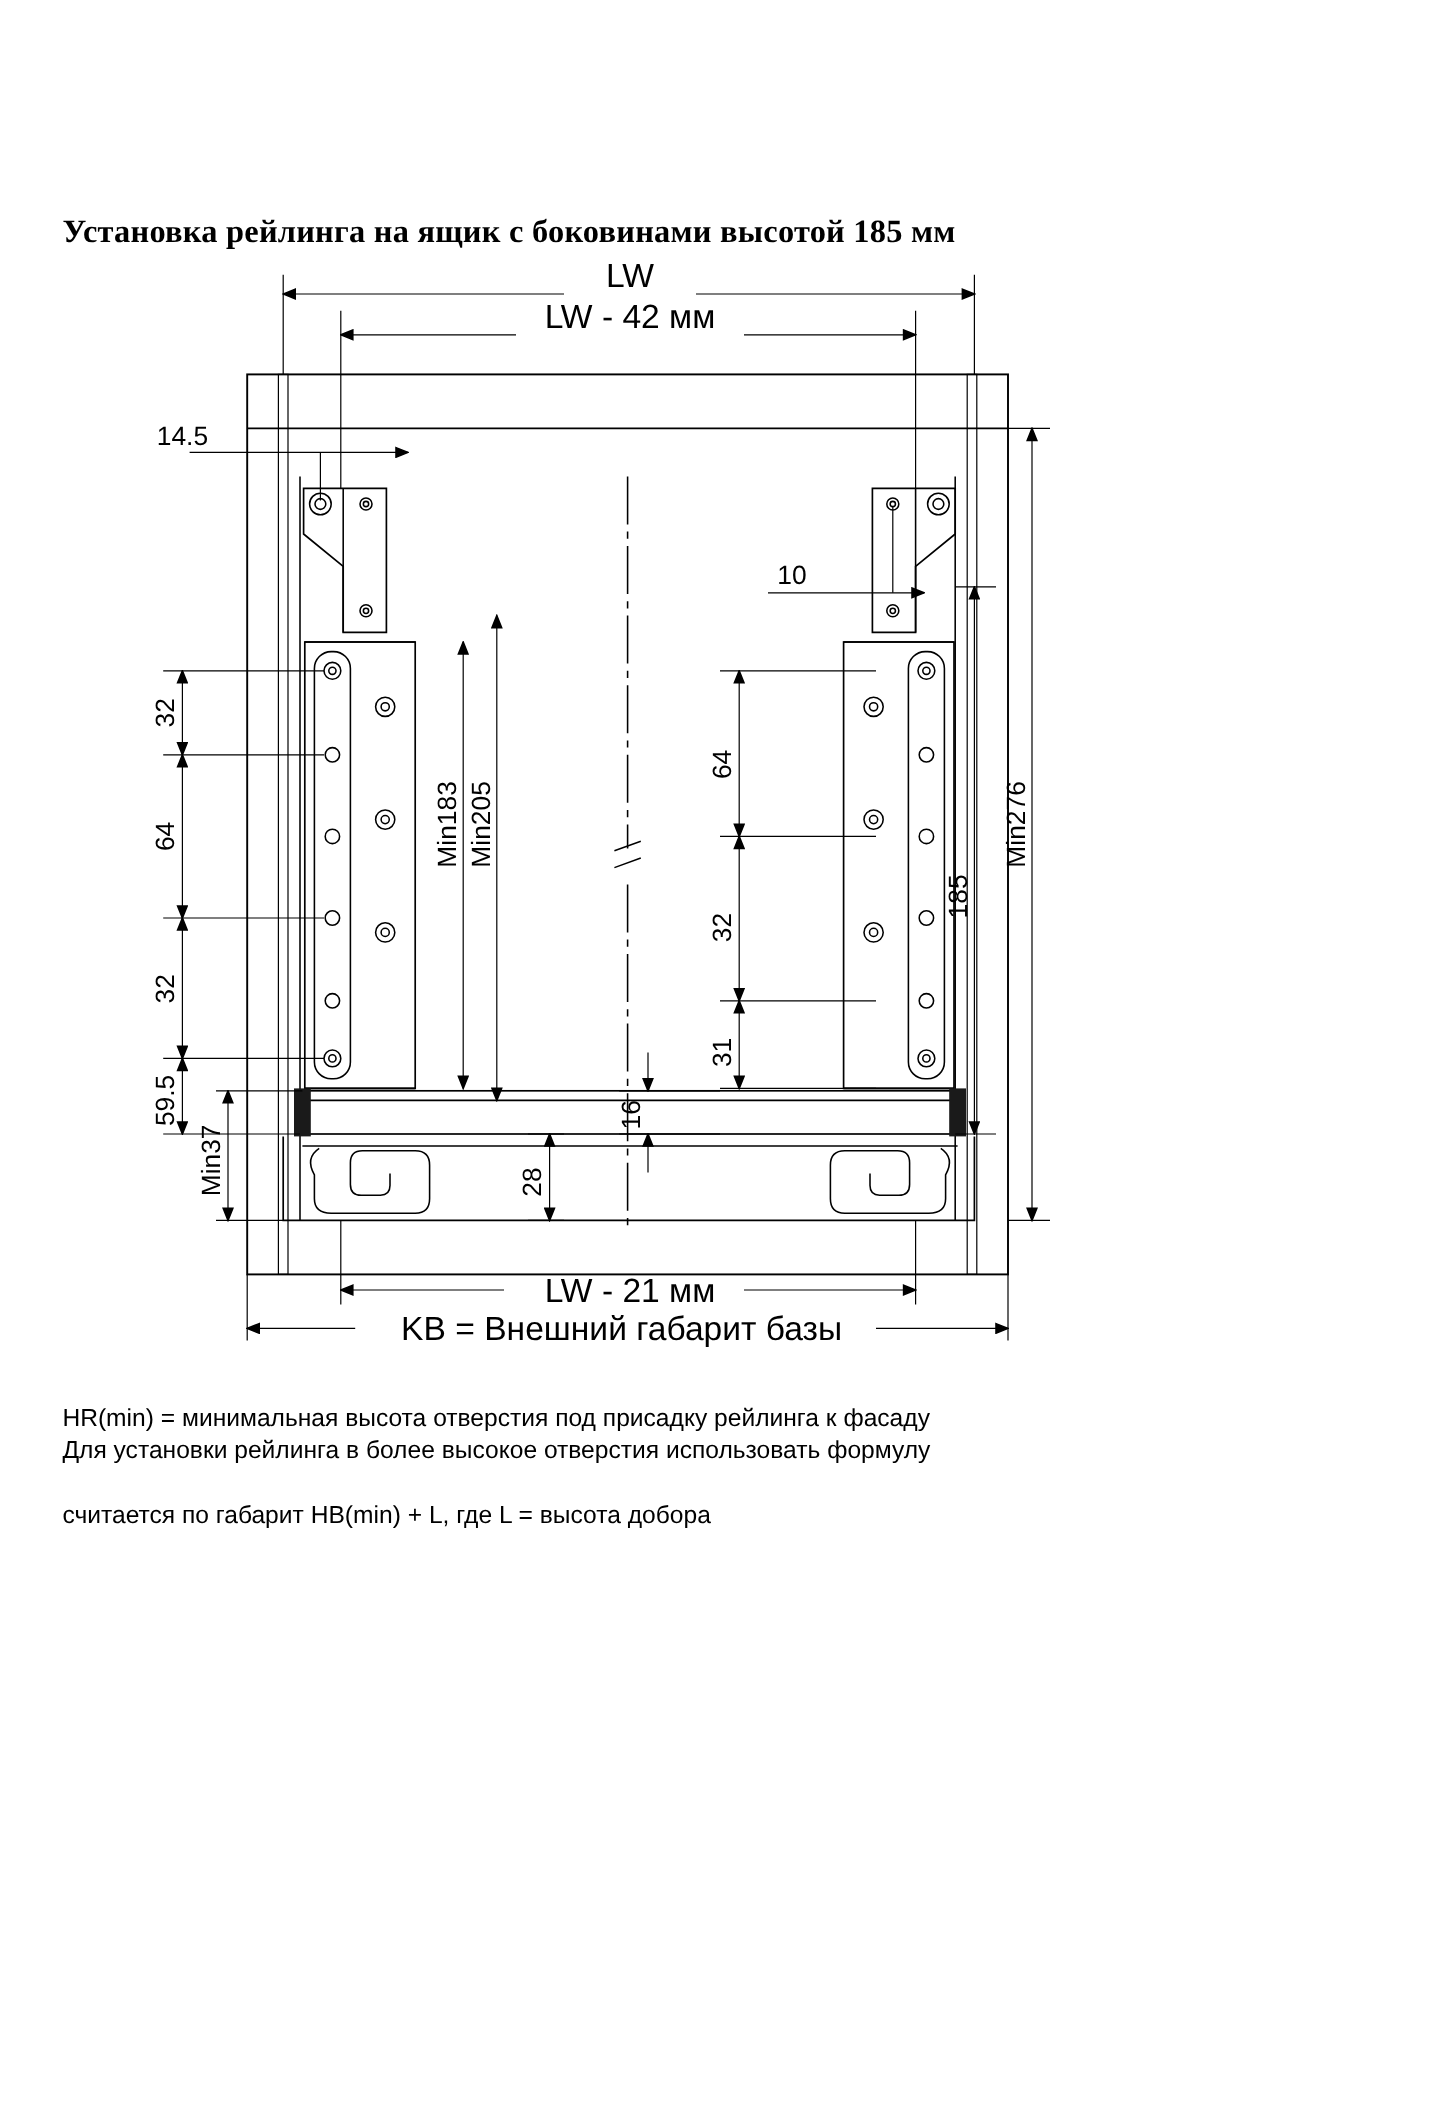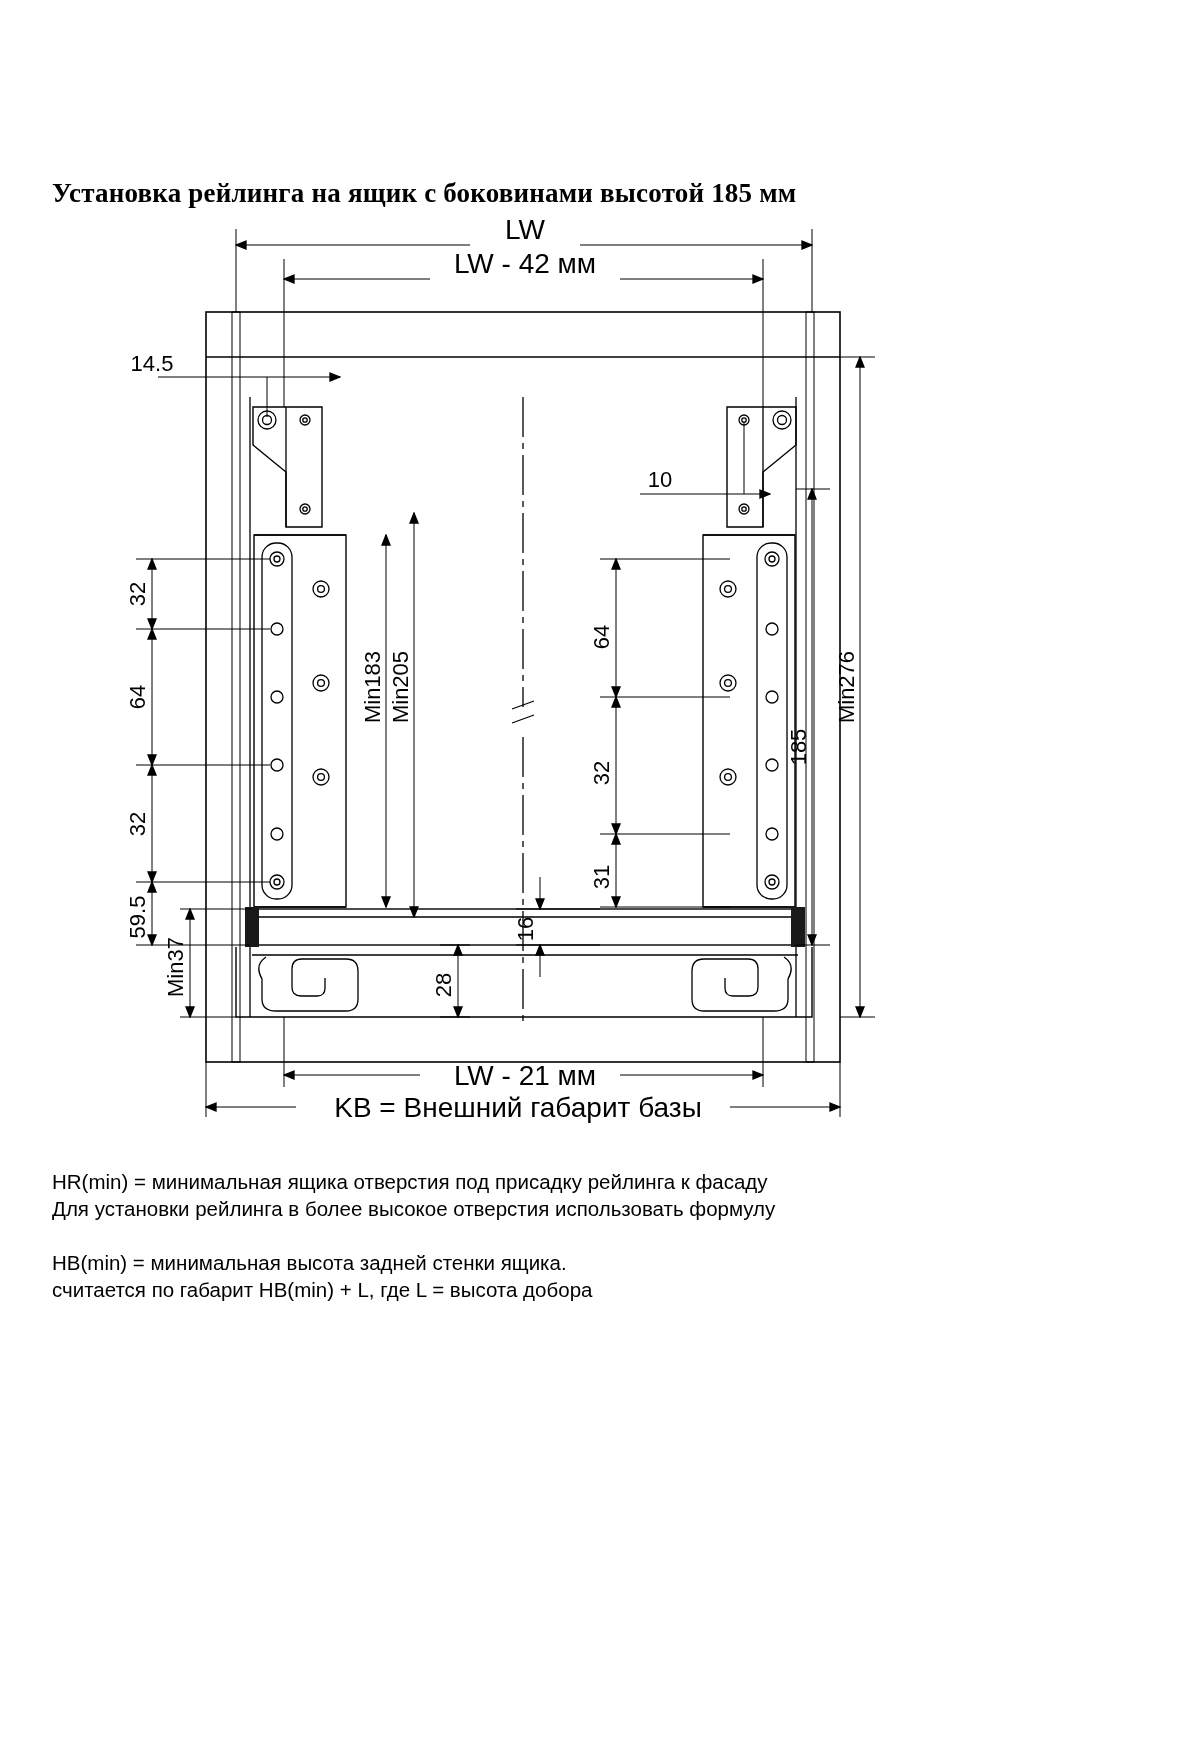--- a/index.html
+++ b/index.html
@@ -256,20 +256,19 @@
 
       <text class="dimtxt" x="766" y="530" text-anchor="middle" transform="rotate(-90 766 530)">185</text>
       <text class="dimtxt" x="814" y="470" text-anchor="middle" transform="rotate(-90 814 470)">Min276</text>
 
       <text class="bigtxt" x="485" y="868" text-anchor="middle">LW -  21 мм</text>
       <text class="bigtxt" x="478" y="900" text-anchor="middle">KB = Внешний габарит базы</text>
     </svg>
   </div>
 
   <div class="notes">
-    <p>HR(min) = минимальная ящика отверстия под присадку рейлинга к фасаду</p>
+    <p>HR(min) = минимальная высота отверстия под присадку рейлинга к фасаду</p>
     <p>Для установки рейлинга в более высокое отверстия использовать формулу</p>
     <div class="gap"></div>
-    <p>HB(min) = минимальная высота задней стенки ящика.</p>
     <p>считается по габарит HB(min) + L, где L = высота добора</p>
   </div>
 
 </div>
 
 </body></html>

